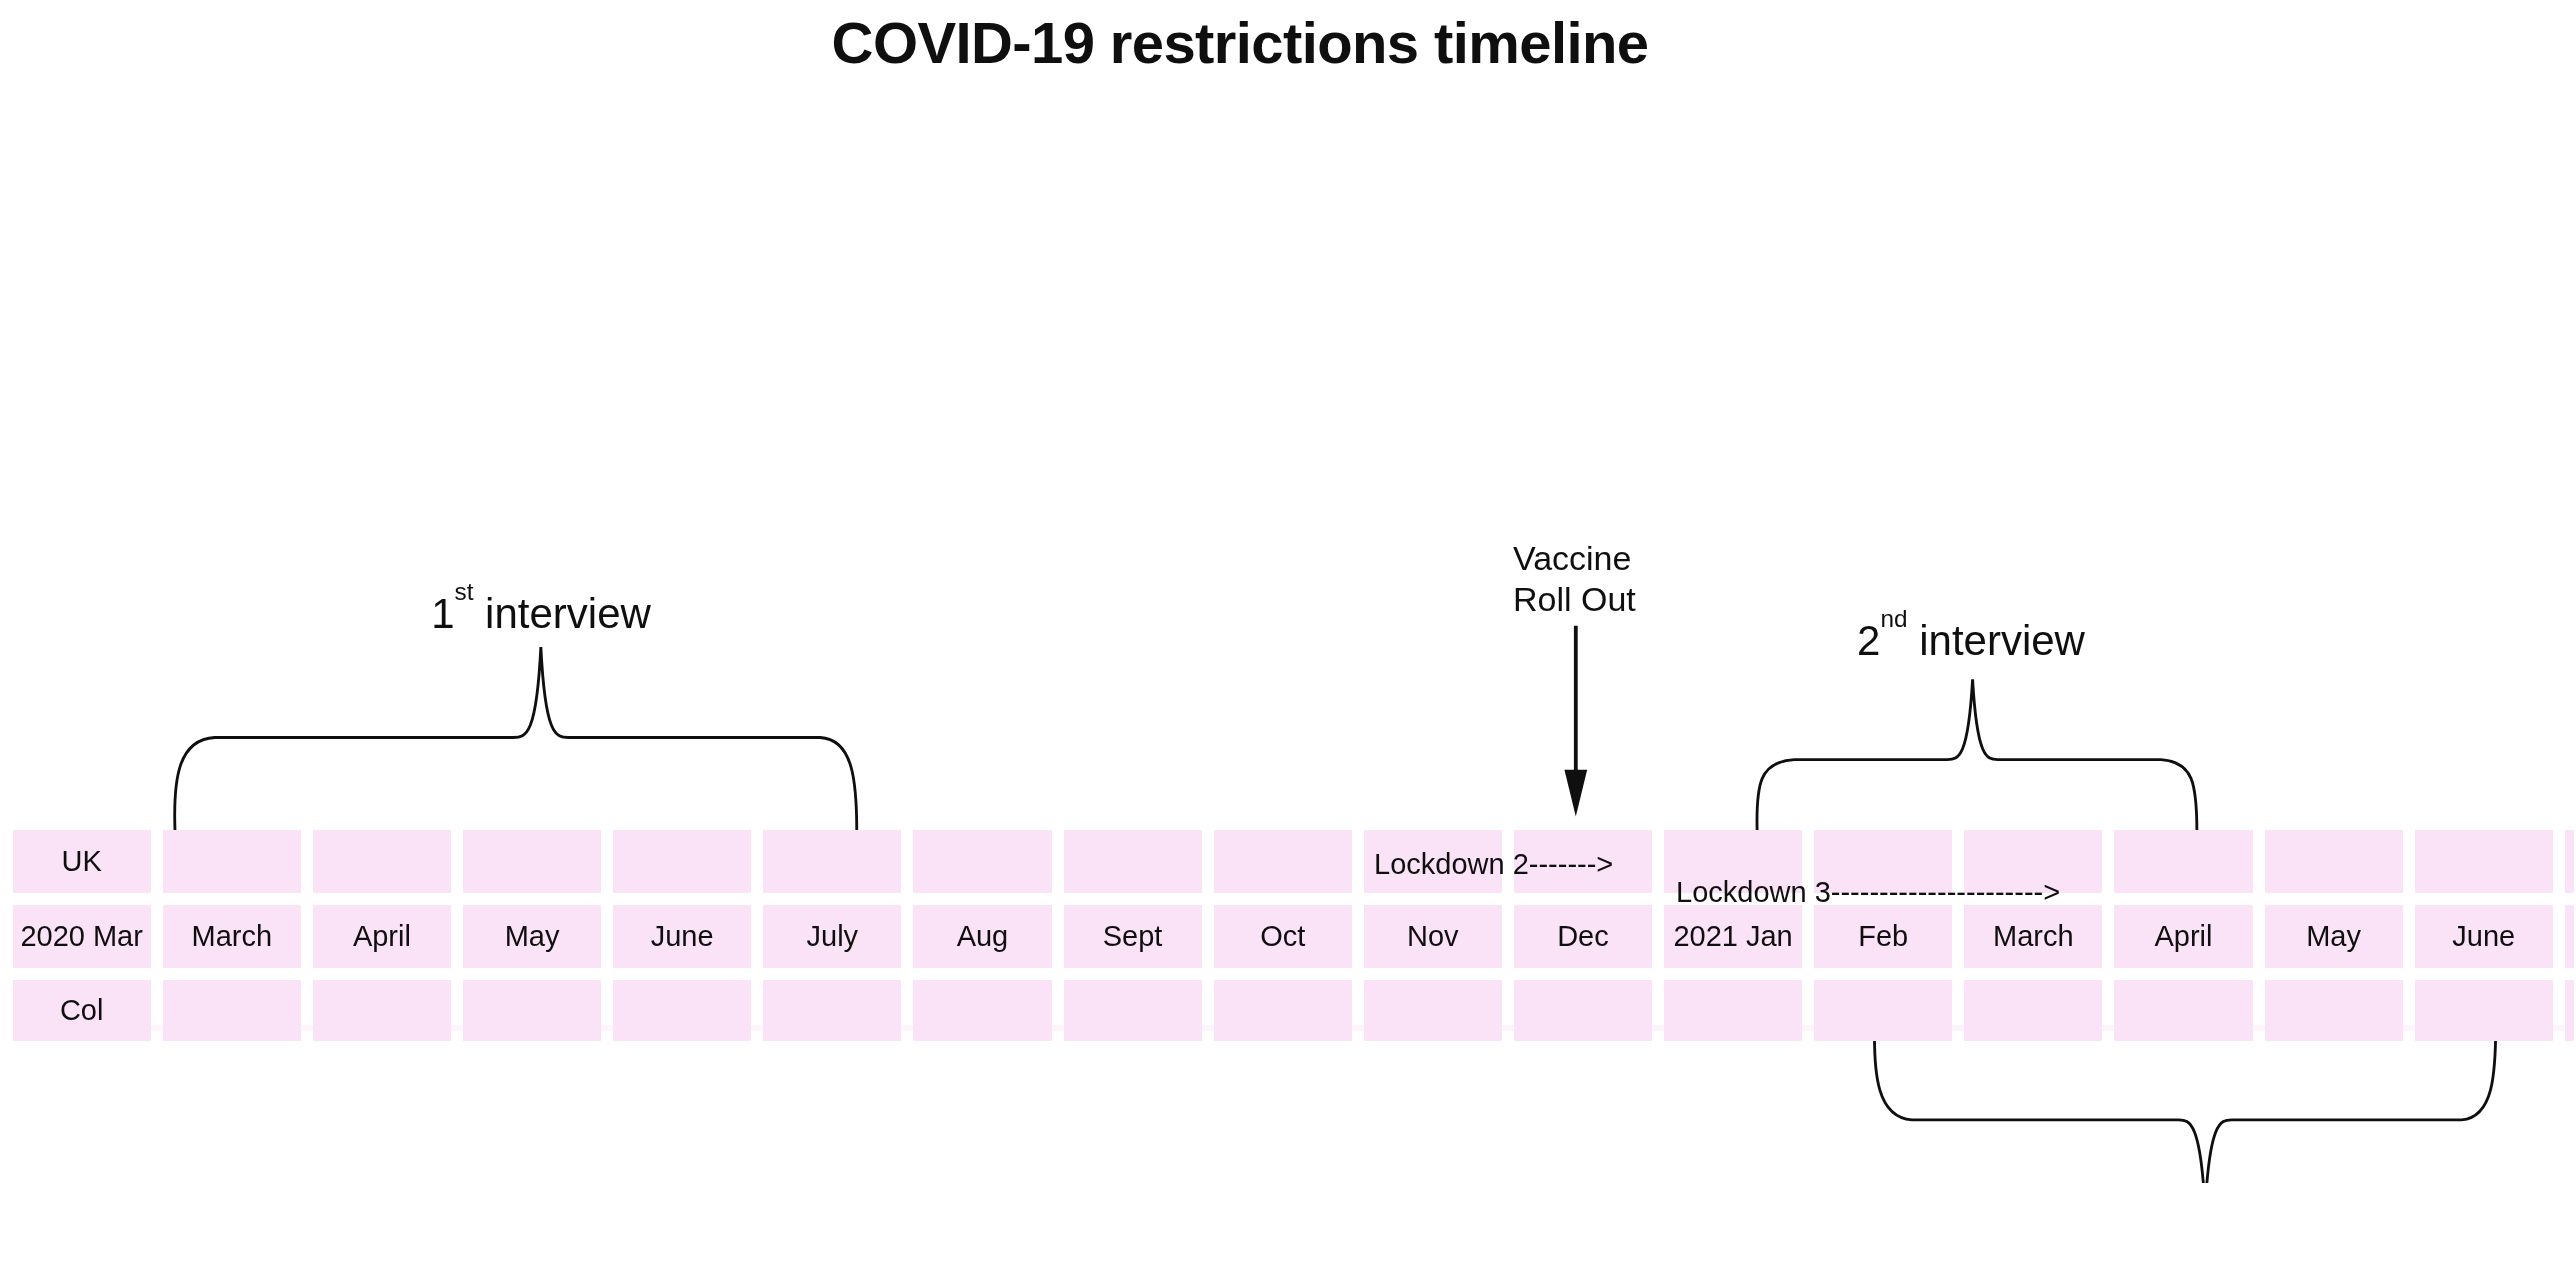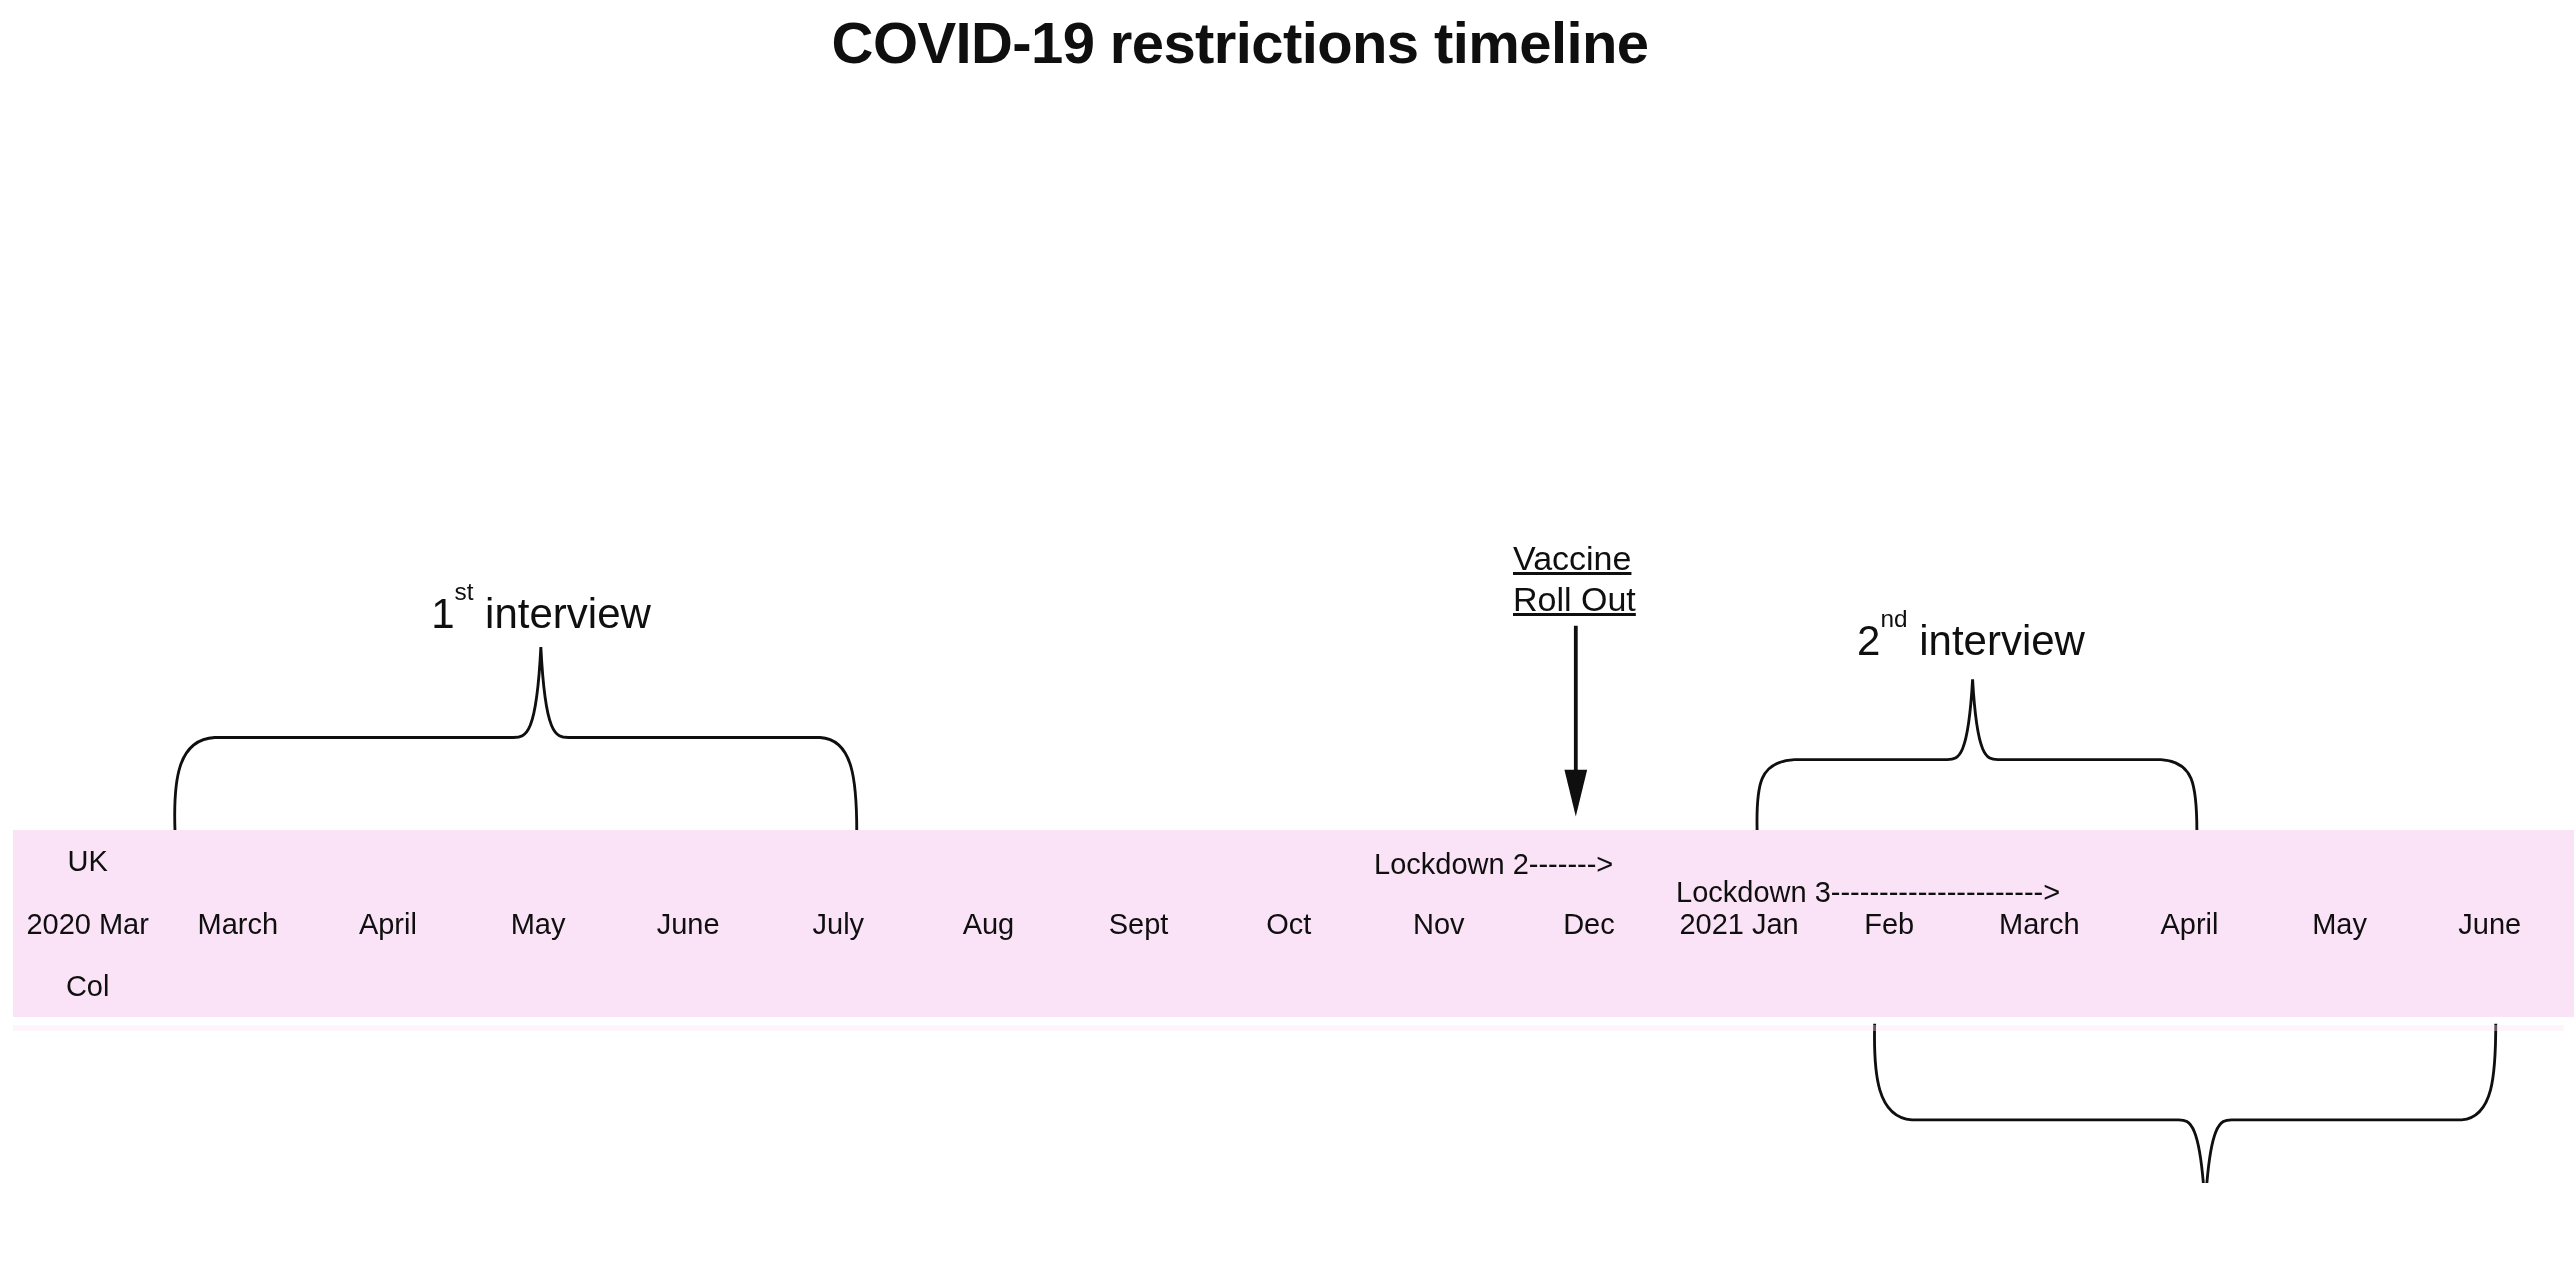--- a/index.html
+++ b/index.html
@@ -28,21 +28,21 @@
     white-space:nowrap;
   }
   .grid{
     position:absolute;
     left:12.6px;
     top:830px;
     width:2561px;
     display:grid;
     grid-template-columns:repeat(17,1fr) 8.8px;
     grid-template-rows:63px 63px 61px;
-    gap:0;
+    gap:12px;
   }
   .cell{
     background:var(--pink);
     display:flex;
     align-items:center;
     justify-content:center;
     font-size:29px;
     line-height:1;
     overflow:visible;
     white-space:nowrap;
@@ -82,21 +82,20 @@
   .annotation.iv1top{left:541px;top:593px;}
   .annotation.iv2{left:1971px;top:620px;}
   .annotation.iv1bottom{left:2210px;top:1225px;}
   .vaccine{
     position:absolute;
     left:1513px;
     top:538px;
     font-size:34px;
     line-height:1.2;
     white-space:nowrap;
-    text-decoration:underline;
   }
   svg.overlay{
     position:absolute;
     left:0;top:0;
     width:2576px;
     height:1283px;
     pointer-events:none;
   }
   svg.overlay path{
     fill:none;

